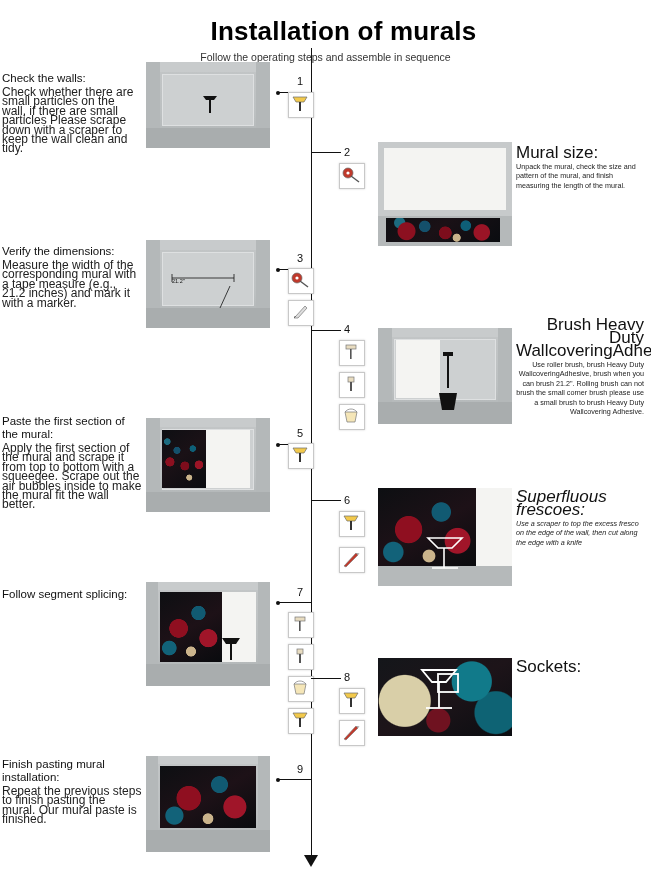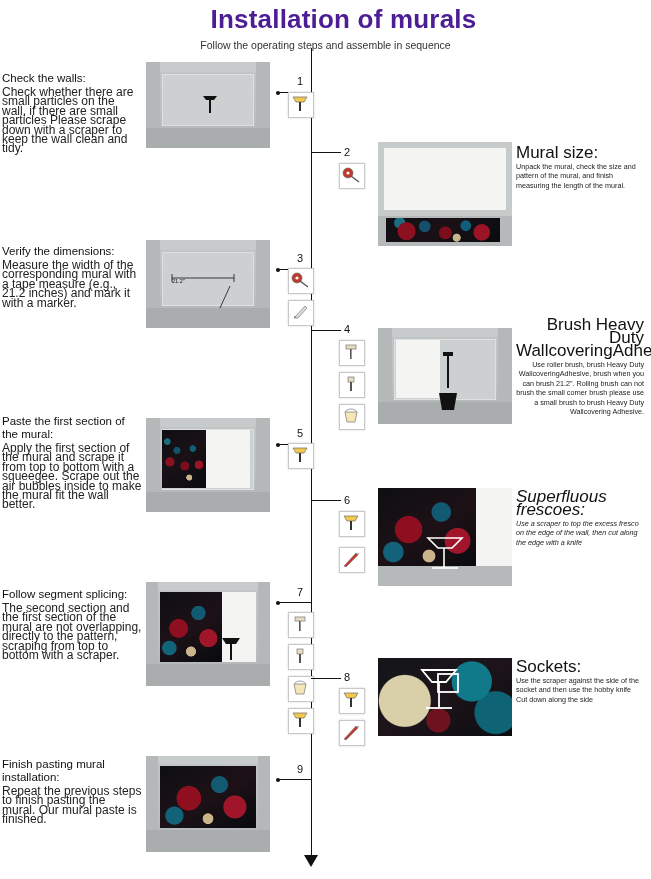--- a/index.html
+++ b/index.html
@@ -21,22 +21,22 @@
     position: absolute;
     top: 0;
     left: 0;
     width: 651px;
     text-align: center;
   }
   #title {
     font-size: 26px;
     font-weight: bold;
     letter-spacing: 0.2px;
-    margin-top: 4px;
-    color: #4c1d95;
+    margin-top: 16px;
+    color: #000000;
     padding-left: 36px;
   }
   #subtitle {
     font-size: 10.5px;
     color: #333;
     margin-top: 4px;
   }
 
   
   #timeline {
@@ -377,21 +377,20 @@
   </svg>
 </div>
 
 <div class="txt-r" style="left:516px; top:490px;font-style:italic;">
   <div class="h">Superfluous frescoes:</div>
   <div class="b">Use a scraper to top the excess fresco on the edge of the wall, then cut along the edge with a knife</div>
 </div>
 
 <div class="txt" style="left:2px; top:588px;">
   <div class="h">Follow segment splicing:</div>
-  <div class="b">The second section and the first section of the mural are not overlapping, directly to the pattern, scraping from top to bottom with a scraper.</div>
 </div>
 
 <div class="photo" style="left:146px; top:582px; width:124px; height:104px;">
   <div class="room"></div>
   <div class="ceiling" style="height:8px;"></div>
   <div class="sideL" style="left:0; width:12px;"></div>
   <div class="sideR" style="right:0; width:12px;"></div>
   <div class="floral-big" style="left:14px; top:10px; width:62px; bottom:24px;"></div>
   <div class="whitepanel" style="left:76px; top:10px; width:34px; bottom:24px;"></div>
   <div class="floor" style="height:22px;"></div>
@@ -455,21 +454,20 @@
   <svg style="position:absolute; left:38px; top:6px;" width="60" height="62" viewBox="0 0 60 62">
     <rect x="22" y="10" width="20" height="18" fill="none" stroke="#fff" stroke-width="1.8"></rect>
     <path d="M6 6 H40 L30 18 H16 Z" fill="none" stroke="#fff" stroke-width="1.8"></path>
     <path d="M23 18 L23 44" stroke="#fff" stroke-width="1.8"></path>
     <path d="M10 44 H36" stroke="#fff" stroke-width="1.8"></path>
   </svg>
 </div>
 
 <div class="txt-r" style="left:516px; top:660px;">
   <div class="h">Sockets:</div>
-  <div class="b">Use the scraper against the side of the socket and then use the hobby knife Cut down along the side</div>
 </div>
 
 <div class="txt" style="left:2px; top:758px;">
   <div class="h">Finish pasting mural installation:</div>
   <div class="b">Repeat the previous steps to finish pasting the mural. Our mural paste is finished.</div>
 </div>
 
 <div class="photo" style="left:146px; top:756px; width:124px; height:96px;">
   <div class="room"></div>
   <div class="ceiling" style="height:8px;"></div>

